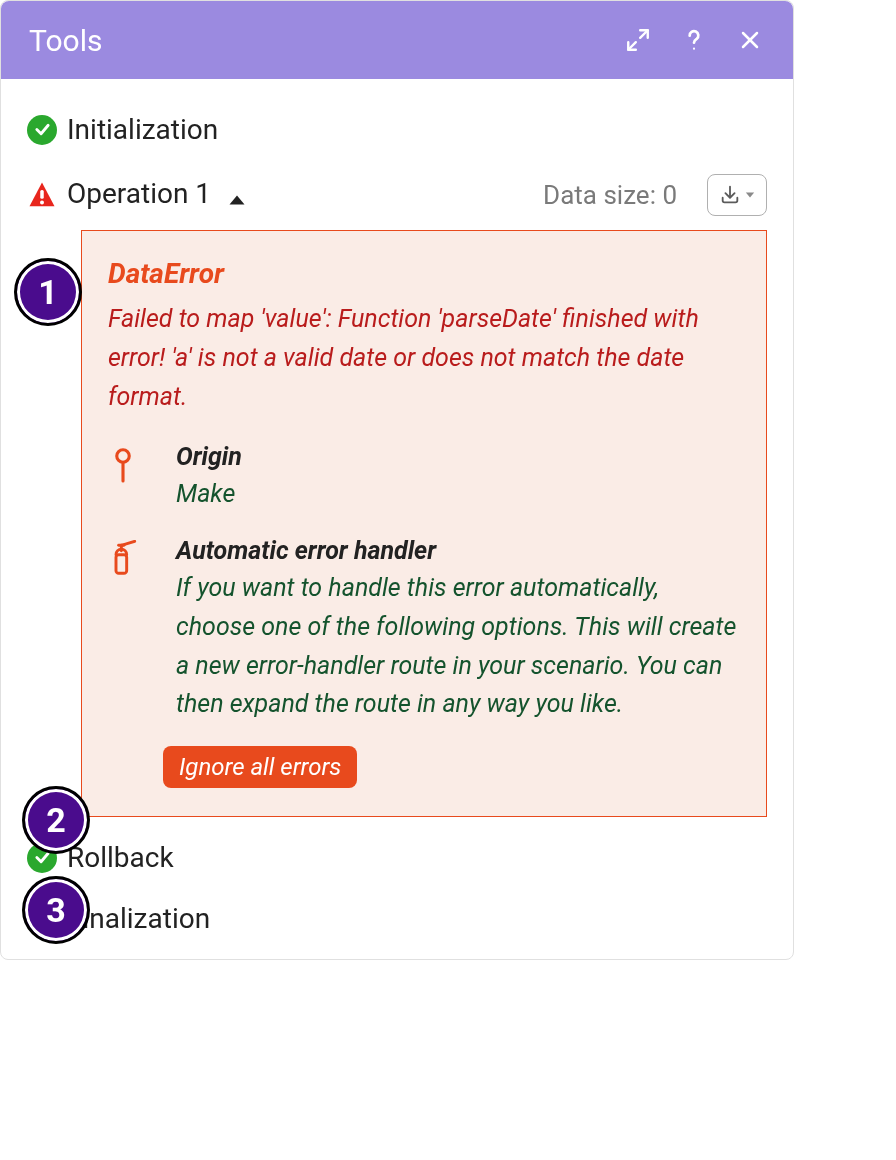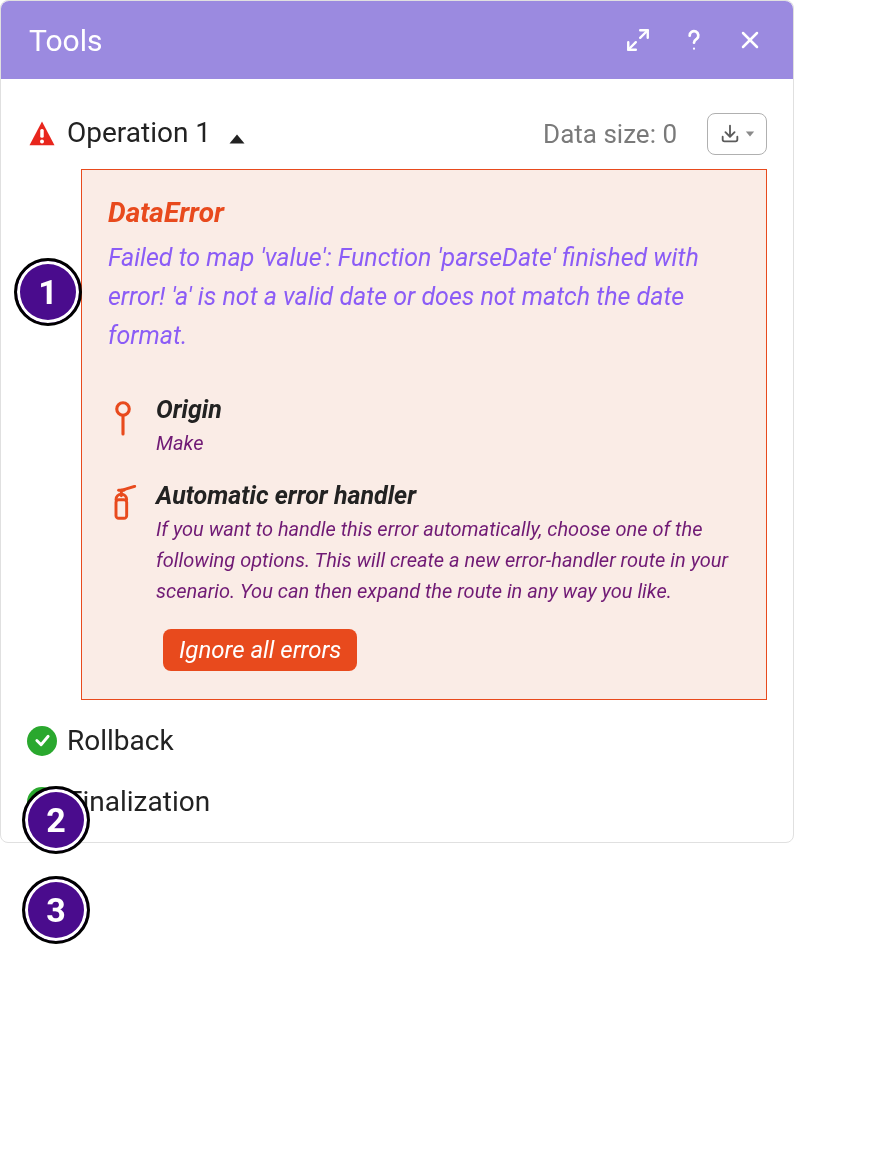--- a/index.html
+++ b/index.html
@@ -108,45 +108,45 @@
   }
   .error-title {
     color: #e84a1d;
     font-size: 28px;
     font-weight: 700;
     margin-bottom: 10px;
   }
   .error-msg {
     font-size: 25px;
     line-height: 1.55;
-    color: #8b5cf6;
-    margin-bottom: 40px;
+    color: #b91c1c;
+    margin-bottom: 26px;
   }
   .section {
     display: flex;
-    gap: 12px;
+    gap: 32px;
     margin-bottom: 22px;
   }
   .section-icon {
     width: 36px;
     flex-shrink: 0;
     color: #e84a1d;
     padding-top: 4px;
   }
   .section-body { flex: 1; }
   .section-title {
     font-size: 25px;
     font-weight: 700;
     margin-bottom: 4px;
     color: #222;
   }
   .section-text {
-    font-size: 20px;
+    font-size: 25px;
     line-height: 1.55;
-    color: #701a75;
+    color: #14532d;
   }
   .pills {
     margin-left: 55px;
     display: flex;
     flex-direction: column;
     align-items: flex-start;
   }
   .pill {
     border-radius: 8px;
     padding: 7px 16px;
@@ -203,20 +203,30 @@
         <svg width="24" height="24" viewBox="0 0 24 24" fill="none" stroke="currentColor" stroke-width="2.5" stroke-linecap="round">
           <line x1="5" y1="5" x2="19" y2="19"></line>
           <line x1="19" y1="5" x2="5" y2="19"></line>
         </svg>
       </div>
     </div>
   </div>
 
   <div class="body">
 
+    <div class="row">
+      <div class="row-icon">
+        <div class="check-circle">
+          <svg width="17" height="17" viewBox="0 0 24 24" fill="none" stroke="#fff" stroke-width="4" stroke-linecap="round" stroke-linejoin="round">
+              <polyline points="4 12 10 18 20 6"></polyline>
+            </svg>
+        </div>
+      </div>
+      <div class="row-label">Initialization</div>
+    </div>
 
     <div class="row">
       <div class="row-icon">
         <div class="warn-tri">
           <svg width="30" height="30" viewBox="0 0 24 24" fill="#e8261d">
             <path d="M12 2 L22 21 L2 21 Z"></path>
             <rect x="10.6" y="8" width="2.8" height="7" rx="1.2" fill="#fff"></rect>
             <circle cx="12" cy="18" r="1.6" fill="#fff"></circle>
           </svg>
         </div>

